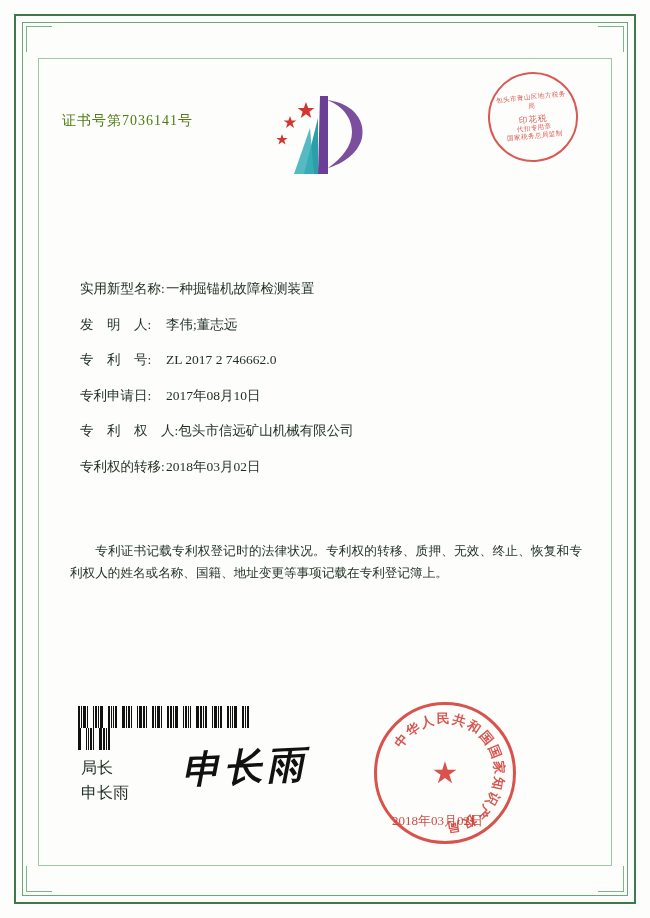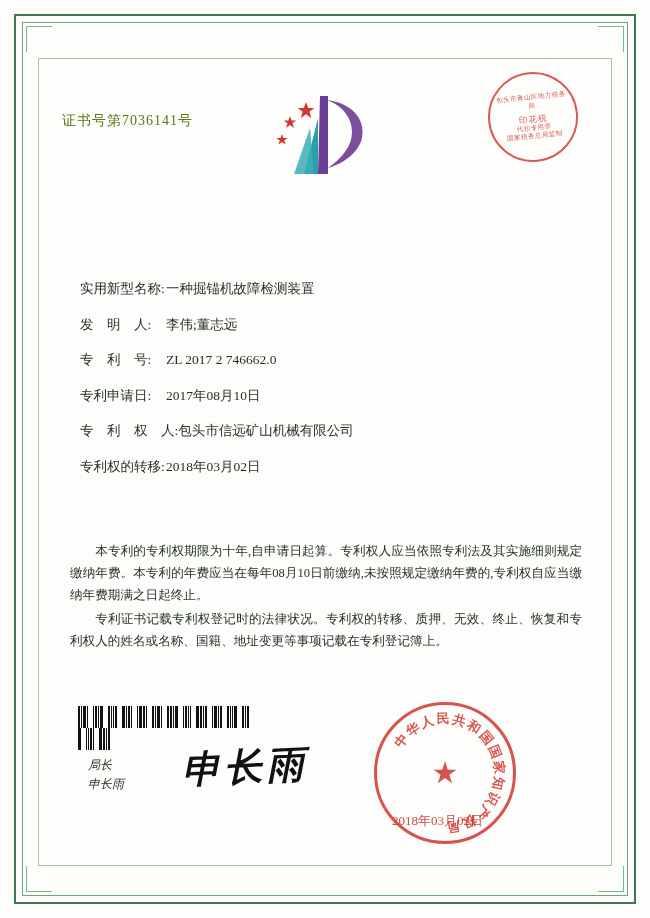--- a/index.html
+++ b/index.html
@@ -163,25 +163,24 @@
     display: inline-block;
     background: #111;
     height: 22px;
     margin-right: 1px;
     vertical-align: top;
   }
 
   
   .sig-block {
     position: absolute;
-    left: 88px; top: 756px;
-    font-size: 12px;
+    left: 81px; top: 756px;
+    font-size: 16px;
     line-height: 1.55;
     color: #1f2e21;
-    font-style: italic;
   }
   .sig-script {
     position: absolute;
     left: 182px; top: 742px;
     font-size: 38px;
     font-family: "Liberation Serif", serif;
     font-style: italic;
     font-weight: bold;
     color: #111;
     letter-spacing: 4px;
@@ -285,21 +284,20 @@
     </div>
     <div class="field-row">
       <span class="field-label">专　利　权　人:</span><span class="field-value">包头市信远矿山机械有限公司</span>
     </div>
     <div class="field-row">
       <span class="field-label">专利权的转移:</span><span class="field-value">2018年03月02日</span>
     </div>
   </div>
 
   <div class="body-text">
-    <p>本专利的专利权期限为十年,自申请日起算。专利权人应当依照专利法及其实施细则规定缴纳年费。本专利的年费应当在每年08月10日前缴纳,未按照规定缴纳年费的,专利权自应当缴纳年费期满之日起终止。</p>
     <p>专利证书记载专利权登记时的法律状况。专利权的转移、质押、无效、终止、恢复和专利权人的姓名或名称、国籍、地址变更等事项记载在专利登记簿上。</p>
   </div>
 
   <div class="barcode">
     <span style="width:2px"></span><span style="width:1px"></span><span style="width:3px"></span><span style="width:1px"></span>
     <span style="width:1px"></span><span style="width:2px"></span><span style="width:1px"></span><span style="width:3px"></span>
     <span style="width:2px"></span><span style="width:1px"></span><span style="width:1px"></span><span style="width:2px"></span>
     <span style="width:3px"></span><span style="width:1px"></span><span style="width:2px"></span><span style="width:1px"></span>
     <span style="width:1px"></span><span style="width:3px"></span><span style="width:2px"></span><span style="width:1px"></span>
     <span style="width:2px"></span><span style="width:1px"></span><span style="width:3px"></span><span style="width:1px"></span>

